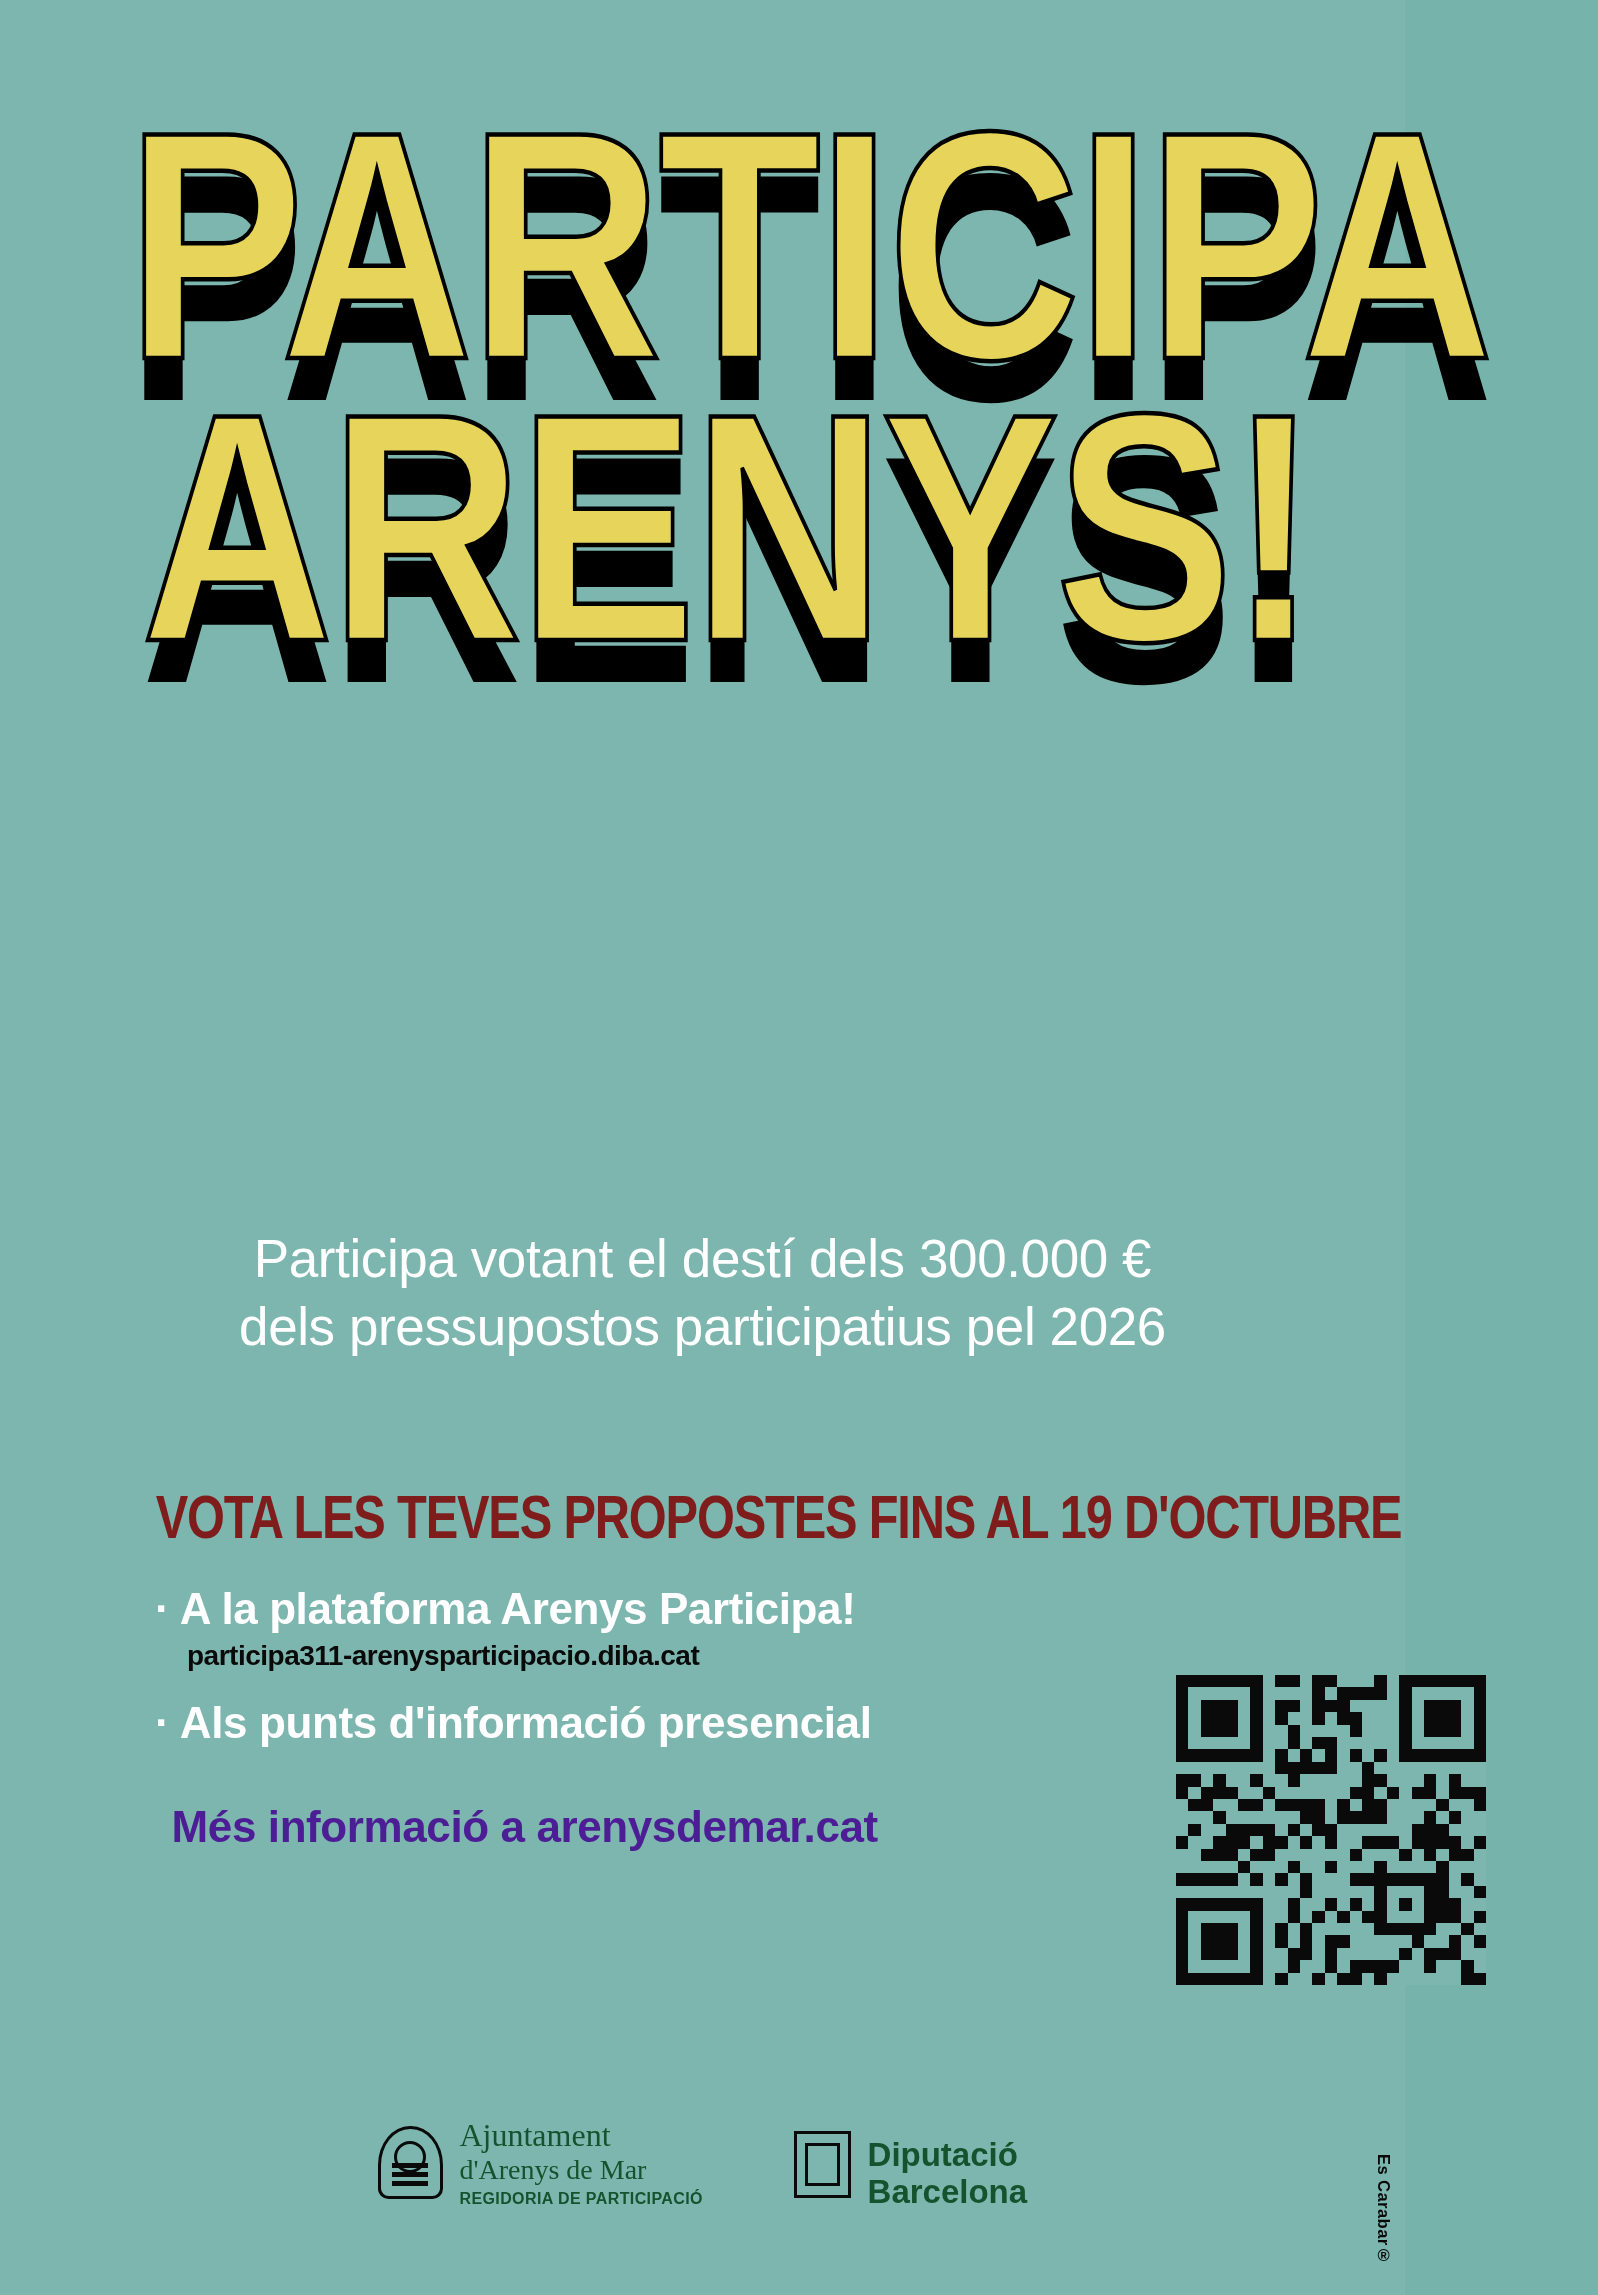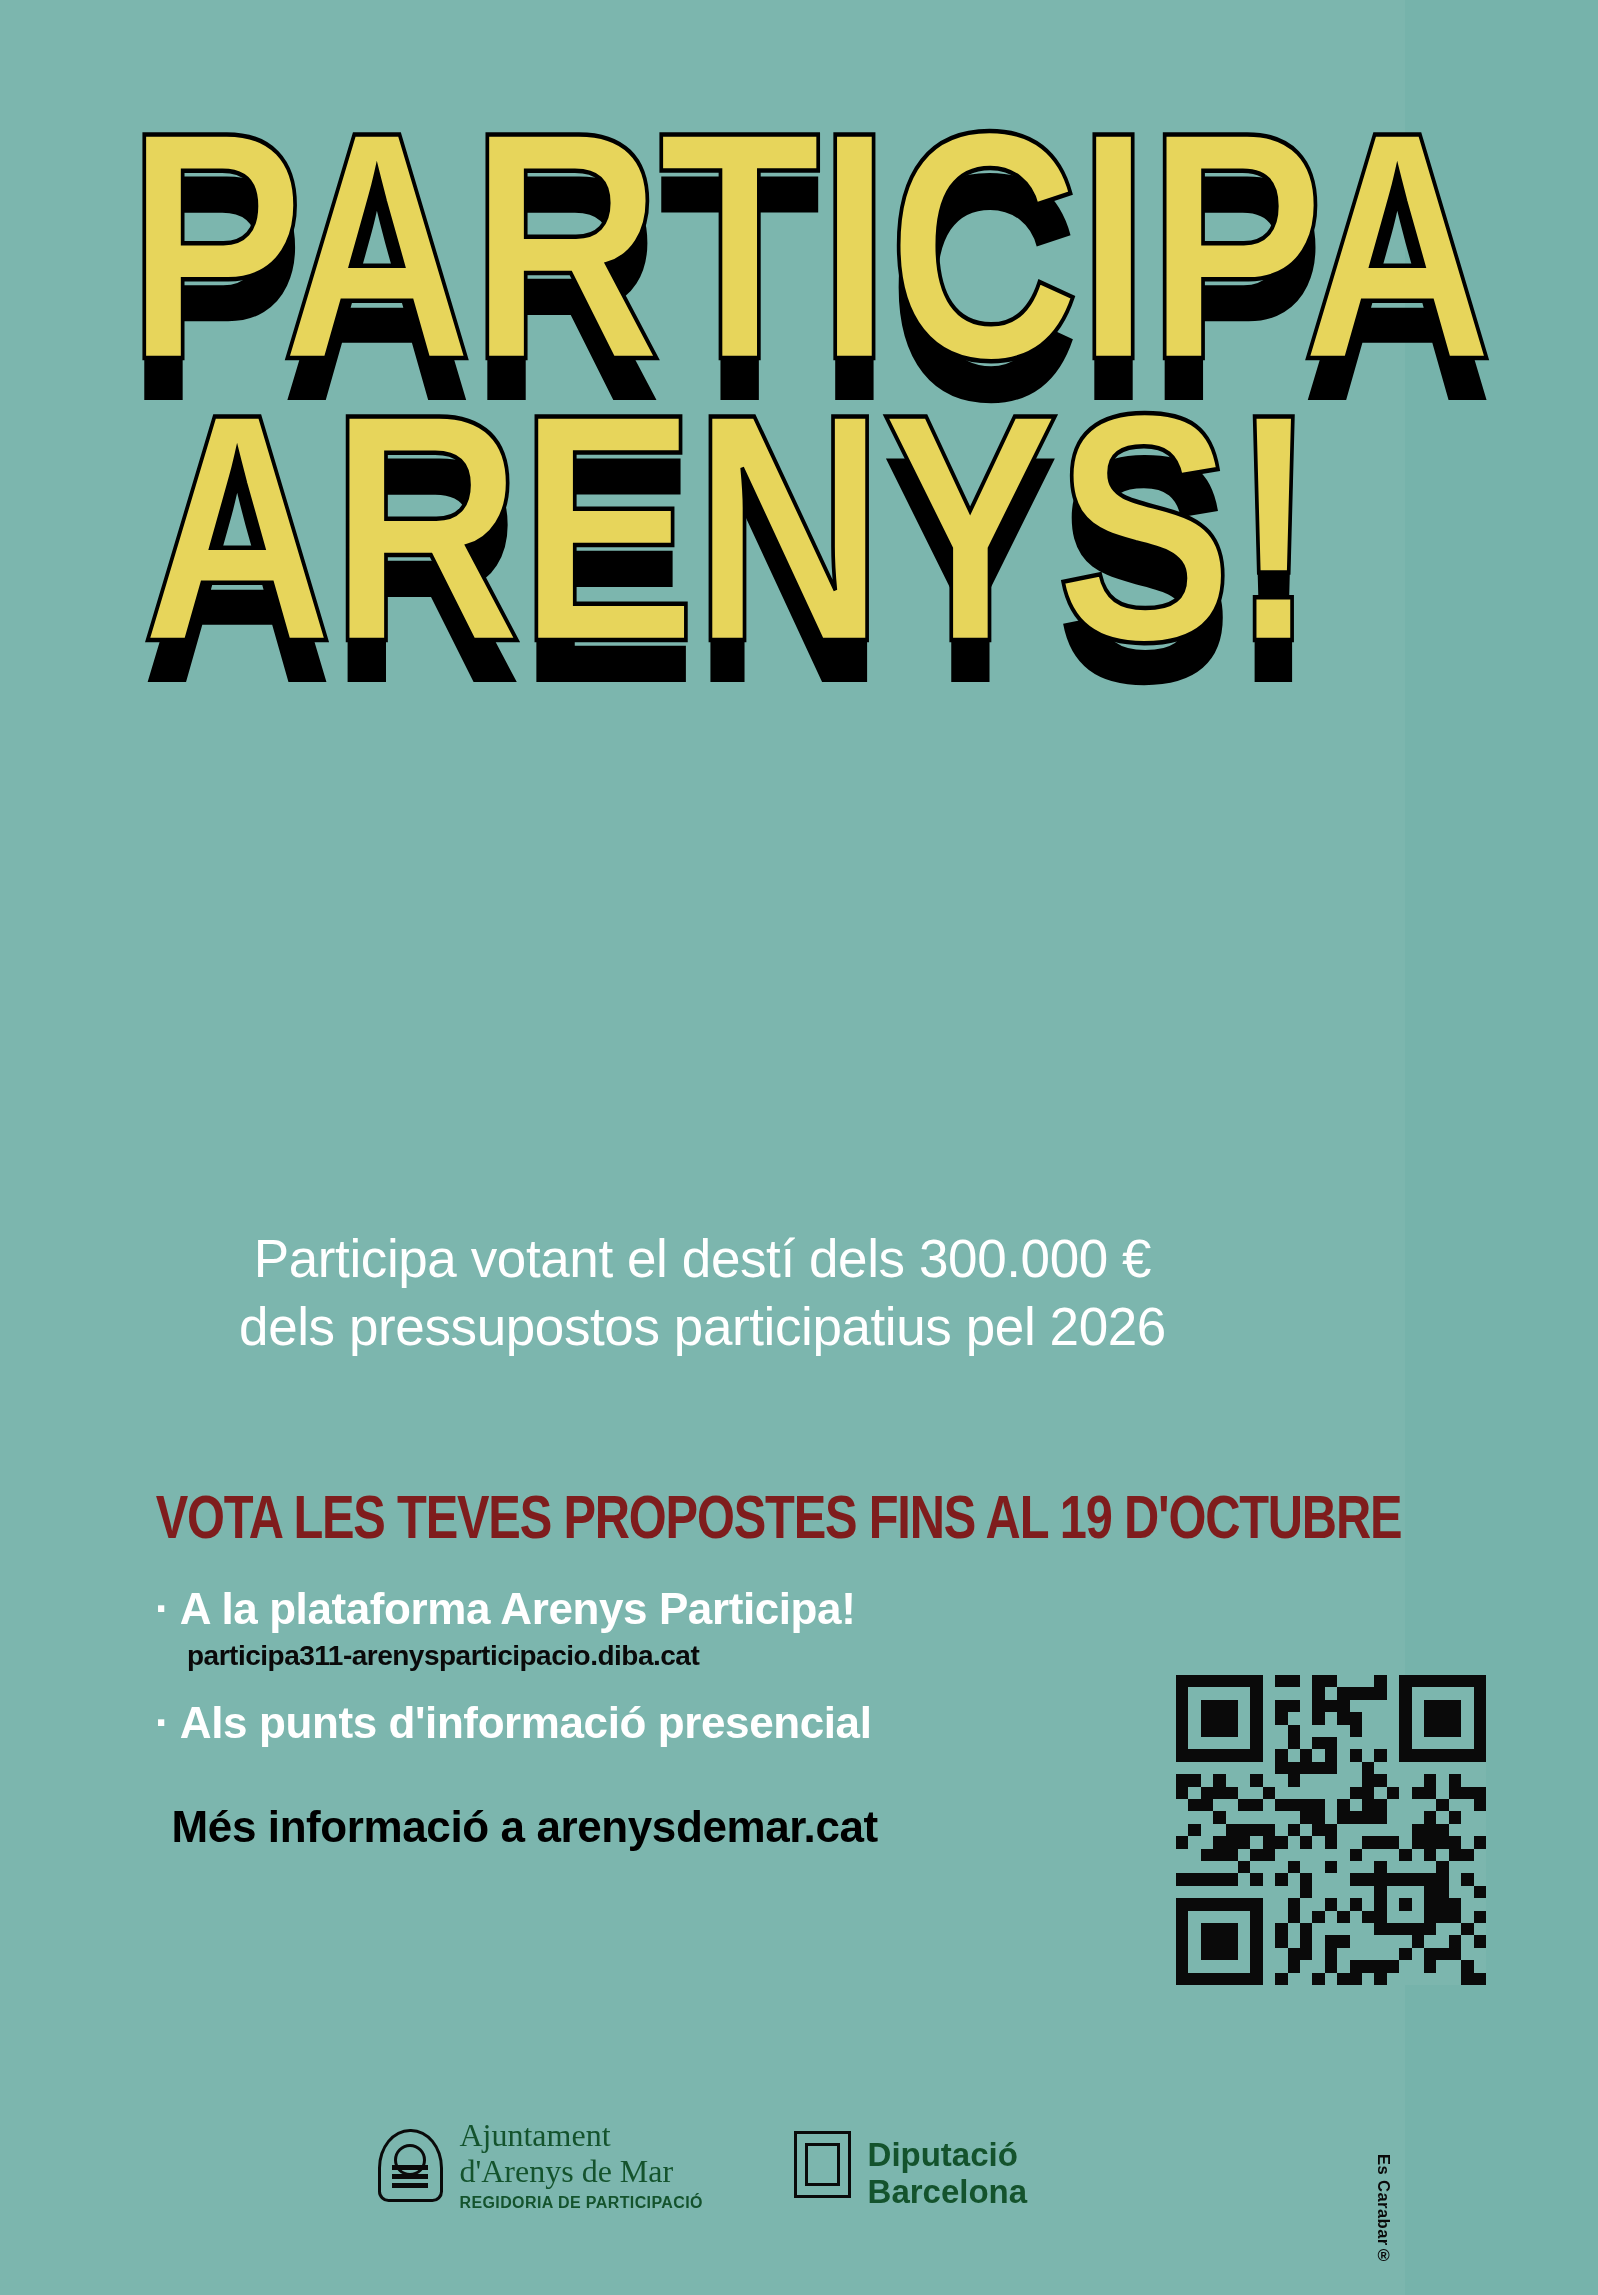--- a/index.html
+++ b/index.html
@@ -100,21 +100,21 @@
   .bullet .dot { margin-right: 10.6px; }
   .url {
     color: #0a0a0a;
     font-size: 28px;
     font-weight: bold;
     letter-spacing: -0.5px;
     margin: 4.5px 0 26px 32px;
   }
   .bullet2 { margin-top: 4.5px; }
   .more {
-    color: #000000;
+    color: #4c1d95;
     font-size: 44px;
     font-weight: bold;
     letter-spacing: -0.4px;
     margin-top: 54px;
     margin-left: 16.6px;
   }
 
   
   .qr-wrap {
     position: absolute;
@@ -178,21 +178,21 @@
     background: #7cb6ae;
   }
   .crest2::before {
     content: "";
     position: absolute;
     left: 7.6px; top: 9px; right: 7.6px; bottom: 9px;
     border: 3px solid #0a0a0a;
   }
   .logo-text { color: #14532d; line-height: 1.12; }
   .lt1 { font-family: "Liberation Serif", serif; font-size: 32px; }
-  .lt2 { font-family: "Liberation Serif", serif; font-size: 32px; }
+  .lt2 { font-family: "Liberation Serif", serif; font-size: 28px; }
   .lt3 { font-size: 16px; font-weight: bold; letter-spacing: 0.4px; margin-top: 4.5px; }
   .dp1 { font-size: 33px; font-weight: bold; margin-top: 19px; }
   .dp2 { font-size: 33px; font-weight: bold; }
 
   
   .credit {
     position: absolute;
     right: 12px;
     bottom: 30px;
     color: #0a0a0a;

